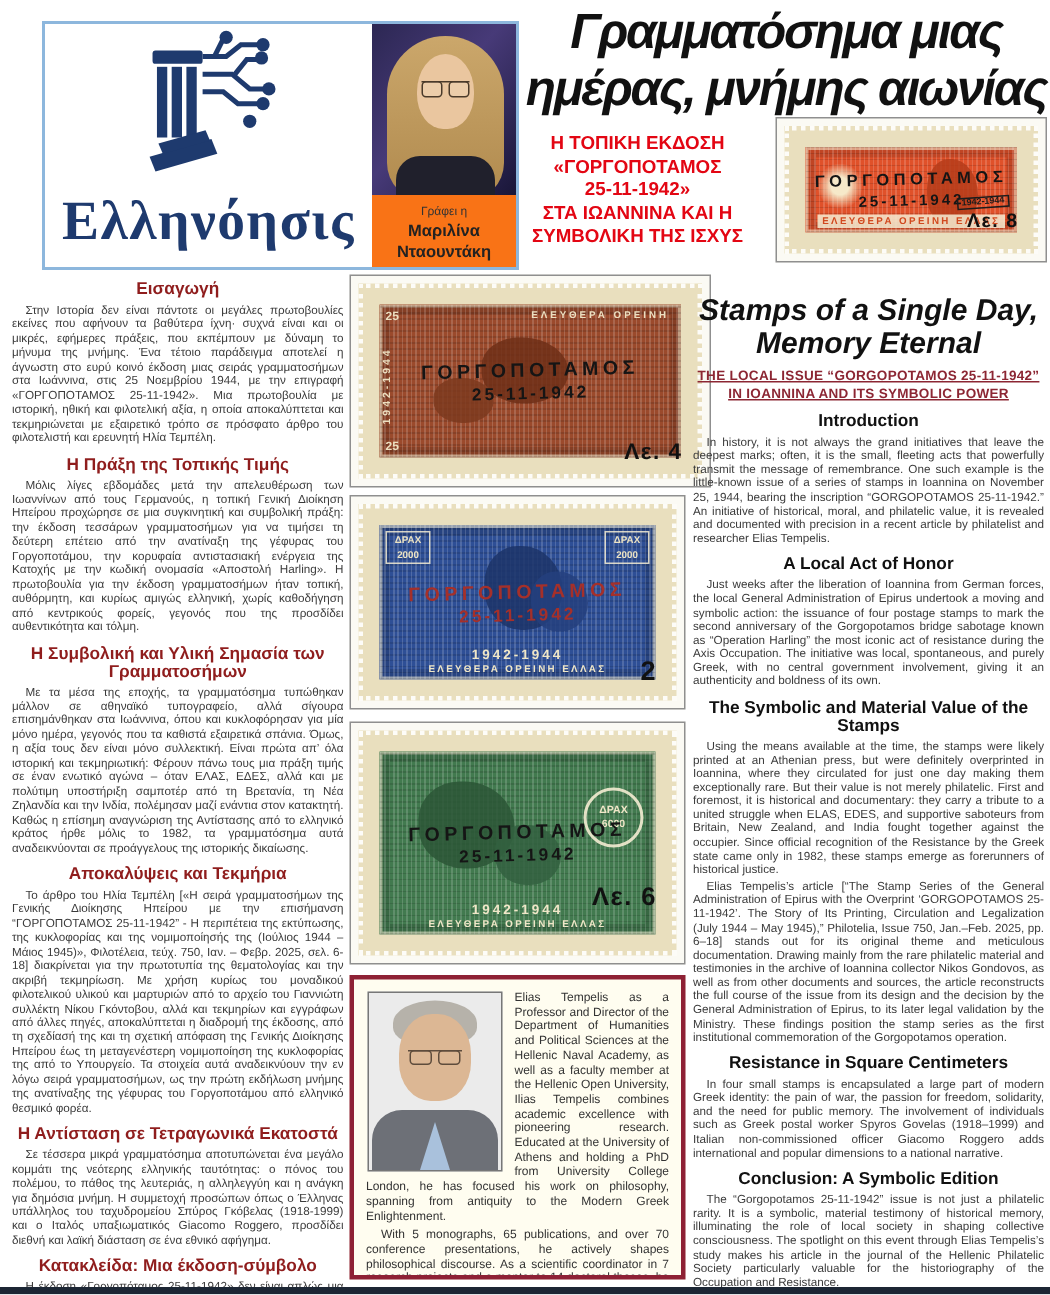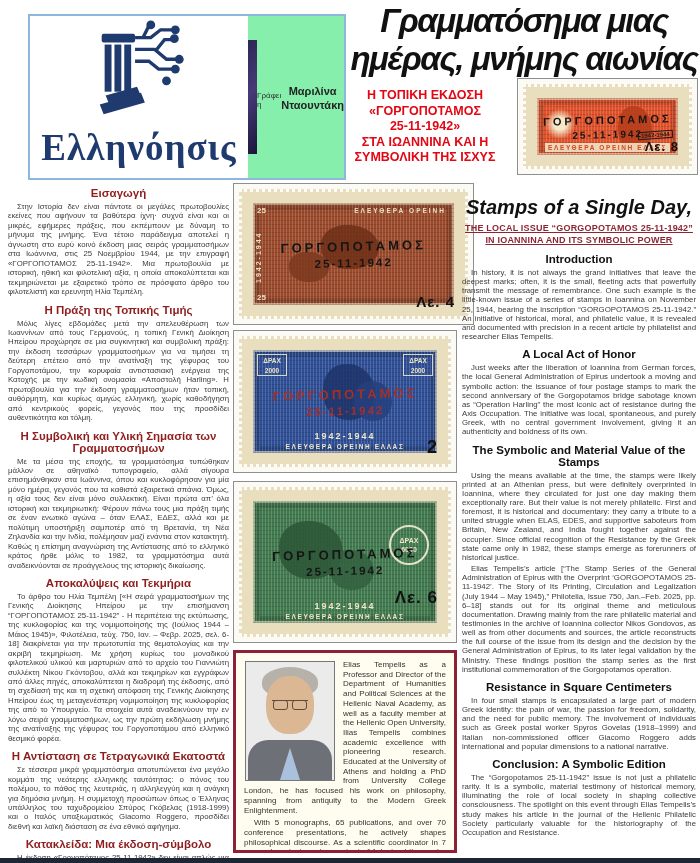--- a/index.html
+++ b/index.html
@@ -6,21 +6,21 @@
   .page{position:relative;width:700px;height:863px;background:#fff;overflow:hidden;
         font-family:"Liberation Sans",sans-serif;color:#3b3b3b;}
 
   
   .brand-box{position:absolute;left:28px;top:14px;width:318px;height:166px;
              border:2px solid #8db7dd;display:flex;background:#fff;box-sizing:border-box;}
   .brand-left{width:218px;display:flex;flex-direction:column;align-items:center;justify-content:flex-start;}
   .logo-svg{width:118px;height:108px;margin-top:4px;}
   .logo-text{font-family:"Liberation Serif",serif;font-weight:bold;color:#1e3a6e;
              font-size:37px;line-height:40px;letter-spacing:1px;}
-  .brand-right{flex:1;background:#86efac;display:flex;flex-direction:row;align-items:center;}
+  .brand-right{flex:1;background:#f97316;display:flex;flex-direction:column;align-items:center;}
   .author-photo{width:100%;height:114px;position:relative;overflow:hidden;
                 background:linear-gradient(130deg,#2c2753 0%,#473a78 45%,#191638 100%);}
   .a-hair{position:absolute;top:8px;left:10px;width:78px;height:110px;background:linear-gradient(#cba76b,#b08a4e);
           border-radius:40px 40px 26px 26px;}
   .a-face{position:absolute;top:20px;left:30px;width:38px;height:50px;background:#eac69f;border-radius:50% 50% 46% 46%;}
   .a-glasses{position:absolute;top:38px;left:33px;width:32px;height:9px;
              border-top:1.5px solid #4a3a2a;}
   .a-glasses:before,.a-glasses:after{content:"";position:absolute;top:-1px;width:12px;height:9px;
              border:1.5px solid #4a3a2a;border-radius:3px;background:rgba(255,255,255,.12);}
   .a-glasses:before{left:0;} .a-glasses:after{right:0;}
@@ -284,20 +284,21 @@
       <div class="m-body"></div>
       <div class="m-shirt"></div>
     </div>
     <p>Elias Tempelis as a Professor and Director of the Department of Humanities and Political Sciences at the Hellenic Naval Academy, as well as a faculty member at the Hellenic Open University, Ilias Tempelis combines academic excellence with pioneering research. Educated at the University of Athens and holding a PhD from University College London, he has focused his work on philosophy, spanning from antiquity to the Modern Greek Enlightenment.</p>
     <p class="ind">With 5 monographs, 65 publications, and over 70 conference presentations, he actively shapes philosophical discourse. As a scientific coordinator in 7 research projects and a mentor to 14 doctoral theses, he demonstrates an unwavering commitment to knowledge and education. A distinguished intellectual leader, he inspires through his thought and work.</p>
   </div>
 
   <div class="col col-right">
     <div class="en-title">
       <div>Stamps of a Single Day,</div>
+      <div>Memory Eternal</div>
     </div>
     <div class="en-sub">
       <div>THE LOCAL ISSUE “GORGOPOTAMOS 25-11-1942”</div>
       <div>IN IOANNINA AND ITS SYMBOLIC POWER</div>
     </div>
     <section>
       <h3 class="sec-h">Introduction</h3>
       <p>In history, it is not always the grand initiatives that leave the deepest marks; often, it is the small, fleeting acts that powerfully transmit the message of remembrance. One such example is the little-known issue of a series of stamps in Ioannina on November 25, 1944, bearing the inscription “GORGOPOTAMOS 25-11-1942.” An initiative of historical, moral, and philatelic value, it is revealed and documented with precision in a recent article by philatelist and researcher Elias Tempelis.</p>
     </section>
     <section>

